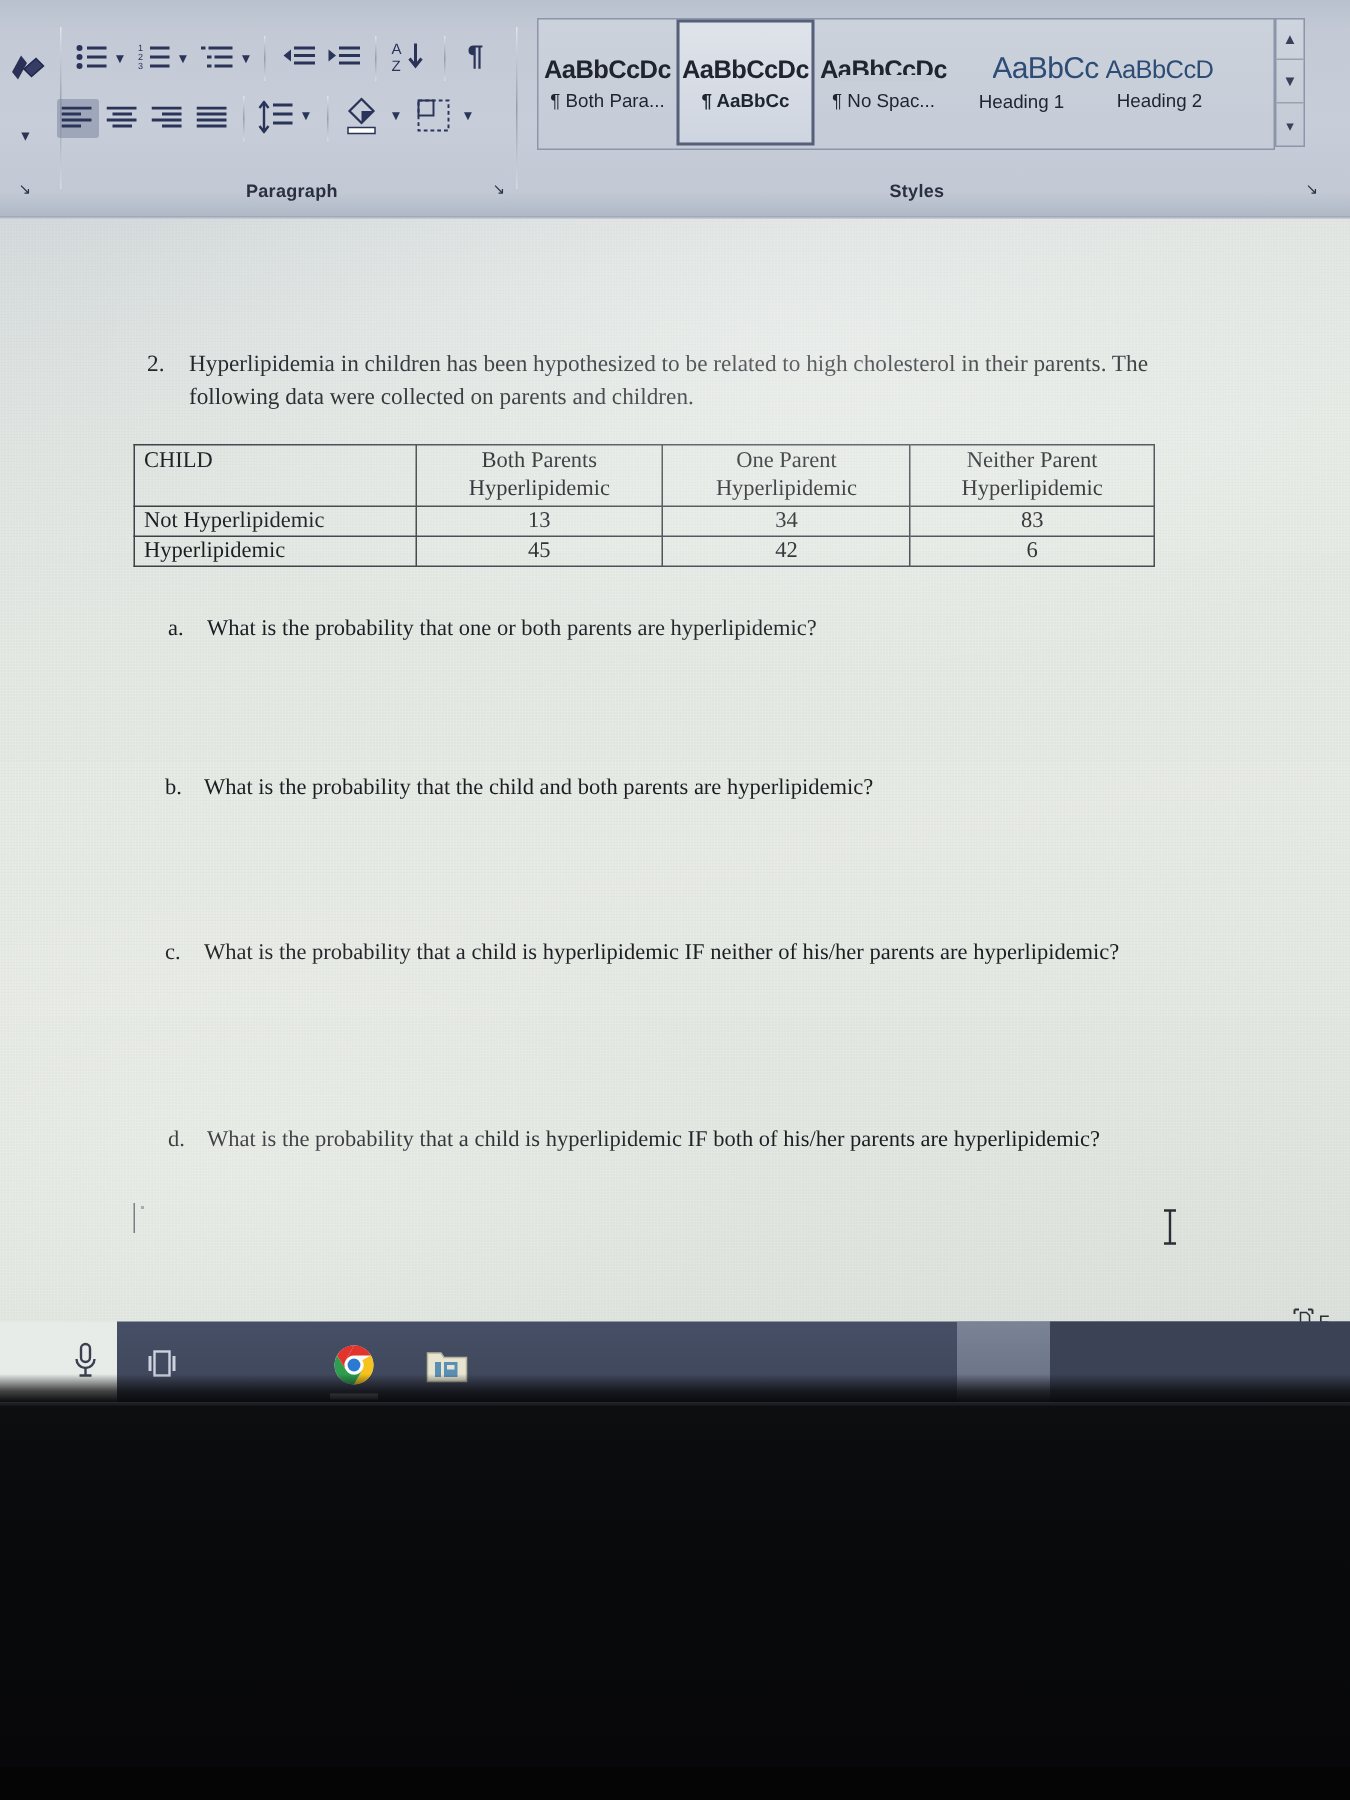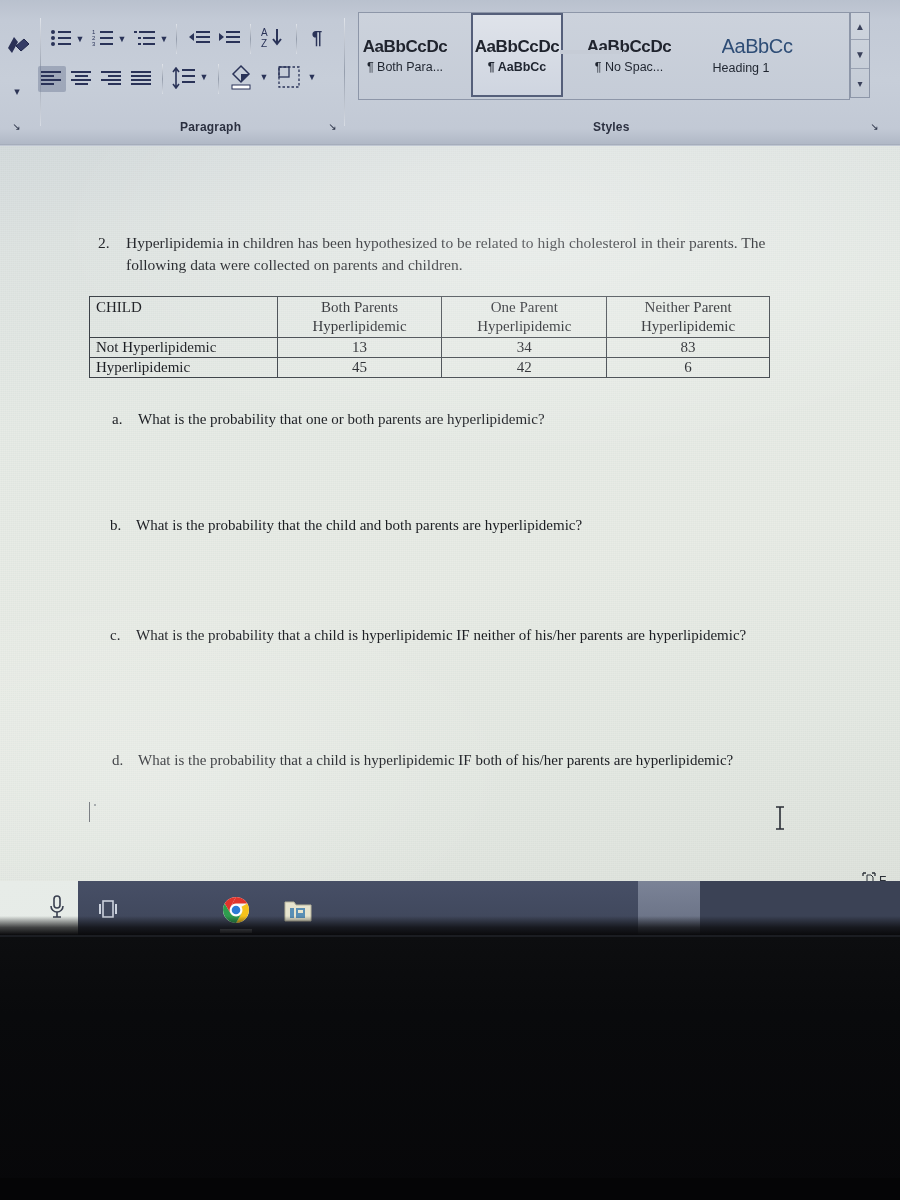--- a/index.html
+++ b/index.html
@@ -55,21 +55,20 @@
     line-height:13px;text-align:center;
   }
 
   
   #styles-gallery{
     position:absolute;left:358px;top:12px;width:492px;height:88px;
     background:linear-gradient(180deg,#ccd2dc,#c5ccd7);
     border:1px solid #8d96a8;
     box-sizing:border-box;
     display:flex;
-    gap:20px;
   }
   .style-item{
     width:92px;height:84px;box-sizing:border-box;
     display:flex;flex-direction:column;align-items:center;justify-content:center;
     gap:3px;
   }
   .style-item.active{
     border:2px solid #555f7a;background:linear-gradient(180deg,#dfe3ea,#cfd5e0);
   }
   .style-prev{font-size:17px;color:#20242e;font-weight:700;letter-spacing:-.4px;white-space:nowrap;overflow:hidden;}
@@ -349,21 +348,21 @@
     <div class="pbtn" style="left:274px;top:62px;width:30px;height:30px;">
       <svg width="26" height="26" viewBox="0 0 26 26">
         <rect x="3" y="3" width="20" height="20" fill="none" stroke="#2a3358" stroke-width="1.3" stroke-dasharray="2.5,2"></rect>
         <rect x="3" y="3" width="10" height="10" fill="none" stroke="#2a3358" stroke-width="1.3"></rect>
       </svg>
     </div>
     <div class="pbtn" style="left:306px;top:70px;width:12px;height:14px;">
         <span class="chev">▼</span>
       </div>
 
-    <div class="grp-label" style="left:152px;padding-left:28px;">Paragraph</div>
+    <div class="grp-label" style="left:136px;padding-left:28px;">Paragraph</div>
     <div class="dlg-launch" style="left:10px;">↘</div>
     <div class="dlg-launch" style="left:326px;">↘</div>
 
     <div class="grp-sep" style="left:344px;"></div>
 
     <div id="styles-gallery">
       <div class="style-item">
         <div class="style-prev">AaBbCcDc</div>
         <div class="style-name plain">¶ Both Para...</div>
       </div>
@@ -371,20 +370,24 @@
         <div class="style-prev">AaBbCcDc</div>
         <div class="style-name">¶ AaBbCc</div>
       </div>
       <div class="style-item">
         <div class="style-prev">AaBbCcDc</div>
         <div class="style-name plain">¶ No Spac...</div>
       </div>
       <div class="style-item">
         <div class="style-prev blue">AaBbCc</div>
         <div class="style-name plain">Heading 1</div>
+      </div>
+      <div class="style-item">
+        <div class="style-prev blue2">AaBbCcD</div>
+        <div class="style-name plain">Heading 2</div>
       </div>
     </div>
 
     <div id="gallery-scroll">
       <div class="gs-btn">▲</div>
       <div class="gs-btn">▼</div>
       <div class="gs-btn">▾</div>
     </div>
 
     <div class="grp-label" style="left:578px;margin-left:15px;">Styles</div>

